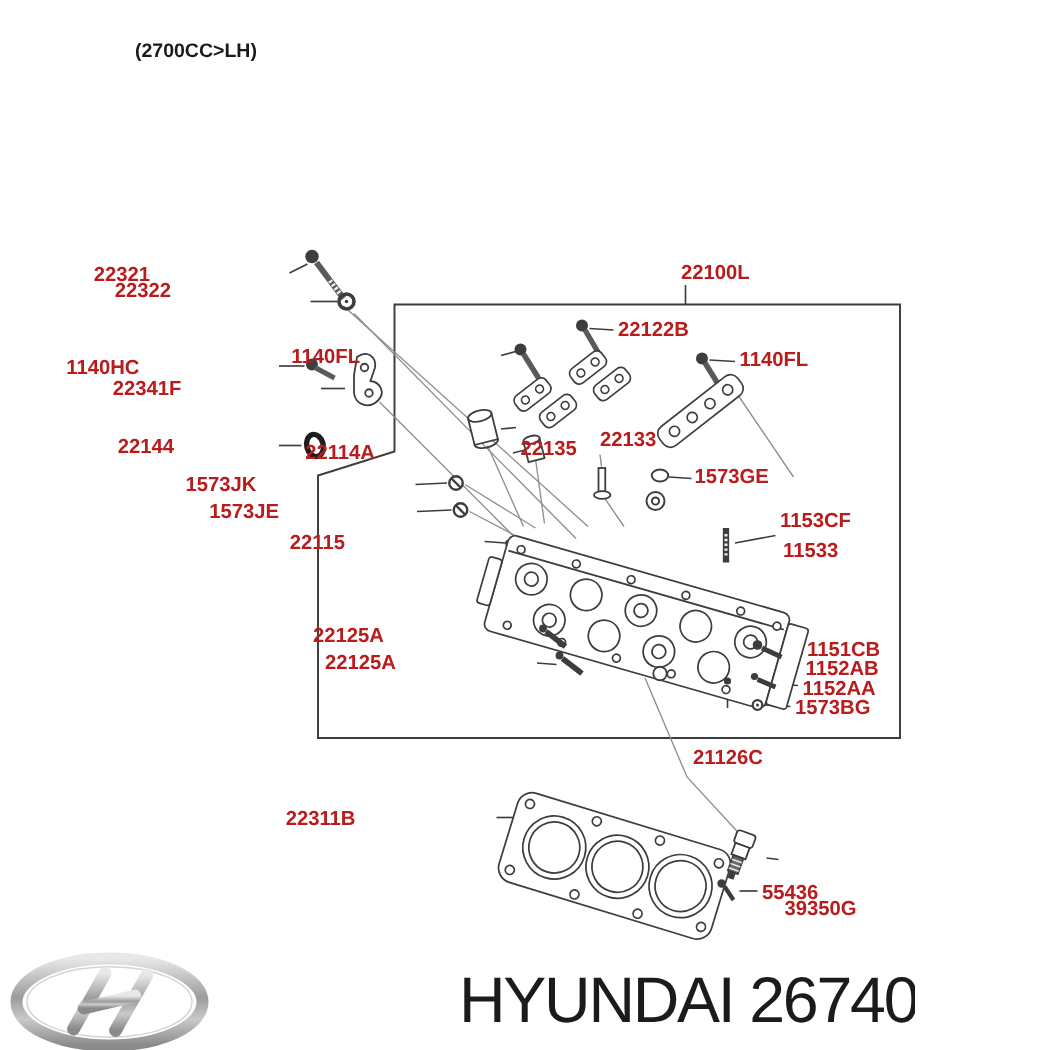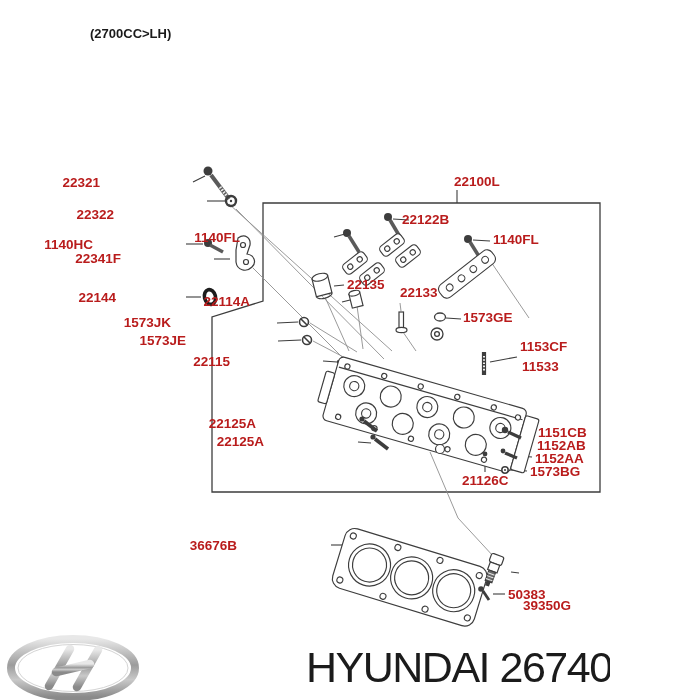--- a/index.html
+++ b/index.html
@@ -259,42 +259,42 @@
       <ellipse cx="73" cy="668" rx="55" ry="23.5" fill="none" stroke="#d4d4d4" stroke-width="1"></ellipse>
       <g stroke="url(#sil)" stroke-width="8.5" stroke-linecap="round" fill="none">
         <line x1="49" y1="686" x2="70" y2="649"></line>
         <line x1="77" y1="687" x2="98" y2="650"></line>
         <line x1="56" y1="672" x2="90" y2="664"></line>
       </g>
     </g>
   </svg>
 
   <div class="label" style="right:510px;top:176px">22321</div>
-  <div class="label" style="right:496px;top:208px">22322</div>
+  <div class="label" style="right:496px;top:187px">22322</div>
   <div class="label" style="right:517px;top:238px">1140HC</div>
   <div class="label" style="right:489px;top:252px">22341F</div>
   <div class="label" style="right:494px;top:291px">22144</div>
   <div class="label" style="left:454px;top:175px">22100L</div>
-  <div class="label" style="left:402px;top:213px">22122B</div>
+  <div class="label" style="left:412px;top:213px">22122B</div>
   <div class="label" style="right:370px;top:231px">1140FL</div>
   <div class="label" style="left:493px;top:233px">1140FL</div>
-  <div class="label" style="left:347px;top:278px">22135</div>
+  <div class="label" style="left:347px;top:292px">22135</div>
   <div class="label" style="right:360px;top:295px">22114A</div>
   <div class="label" style="left:400px;top:286px">22133</div>
   <div class="label" style="left:463px;top:311px">1573GE</div>
   <div class="label" style="right:439px;top:316px">1573JK</div>
   <div class="label" style="right:424px;top:334px">1573JE</div>
   <div class="label" style="right:380px;top:355px">22115</div>
   <div class="label" style="left:520px;top:340px">1153CF</div>
   <div class="label" style="left:522px;top:360px">11533</div>
   <div class="label" style="right:354px;top:417px">22125A</div>
   <div class="label" style="right:346px;top:435px">22125A</div>
   <div class="label" style="left:538px;top:426px">1151CB</div>
   <div class="label" style="left:537px;top:439px">1152AB</div>
   <div class="label" style="left:535px;top:452px">1152AA</div>
   <div class="label" style="left:530px;top:465px">1573BG</div>
-  <div class="label" style="left:462px;top:474px">21126C</div>
-  <div class="label" style="right:373px;top:539px">36676B</div>
+  <div class="label" style="left:462px;top:498px">21126C</div>
+  <div class="label" style="right:373px;top:539px">22311B</div>
   <div class="label" style="left:523px;top:599px">39350G</div>
-  <div class="label" style="left:508px;top:588px">50383</div>
+  <div class="label" style="left:508px;top:588px">55436</div>
 
   <div class="footer-text">HYUNDAI 2674032804</div>
 </div>
 
 </body></html>

